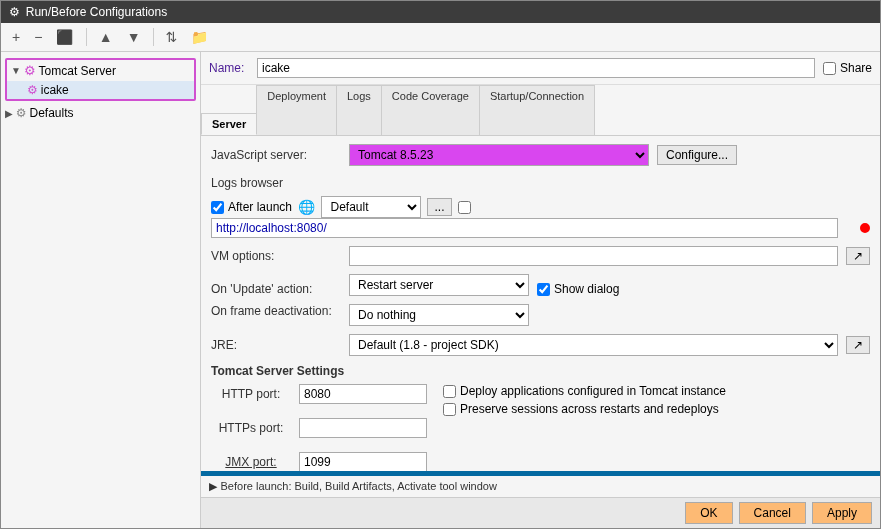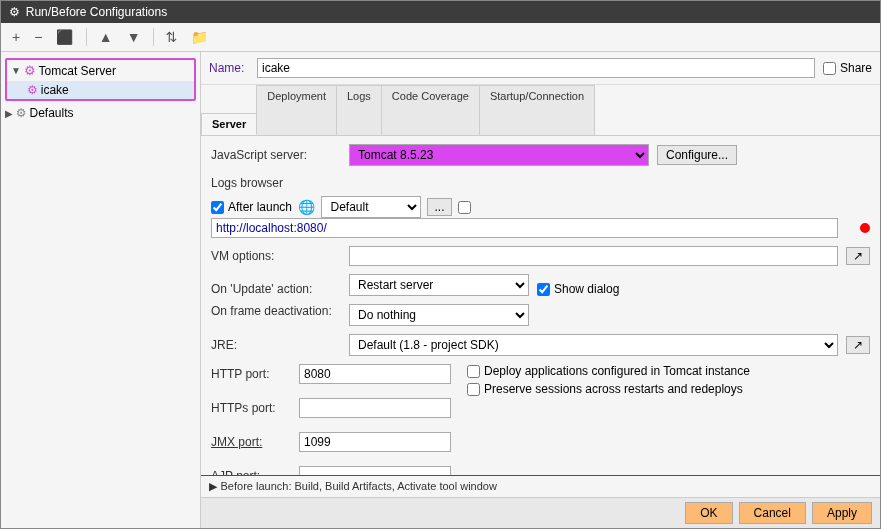--- a/index.html
+++ b/index.html
@@ -357,39 +357,39 @@
       font-size: 12px;
     }
 
     .tomcat-settings-section {
       margin-top: 6px;
     }
 
     .port-label {
       font-size: 12px;
       color: #333;
-      text-align: left;
+      text-align: center;
     }
 
     .port-input {
       border: 1px solid #aaa;
       padding: 2px 4px;
       font-size: 12px;
       background: #fff;
-      width: 152px;
+      width: 128px;
     }
 
     .deploy-options {
       display: flex;
       flex-direction: column;
       gap: 4px;
     }
 
     .footer-bar {
-      border-top: 1px solid #0369a1;
+      border-top: 5px solid #0369a1;
       padding: 4px 8px;
       background: #f5f5f5;
       font-size: 11px;
       color: #333;
       flex-shrink: 0;
       display: flex;
       align-items: center;
       gap: 4px;
     }
 
@@ -545,20 +545,21 @@
 
         <div class="jre-row">
           <span class="form-label">JRE:</span>
           <select class="jre-select">
             <option>Default (1.8 - project SDK)</option>
           </select>
           <button class="ellipsis-btn">↗</button>
         </div>
 
         <div class="tomcat-settings-section">
+          <div class="section-title">Tomcat Server Settings</div>
 
           <div style="display:flex; gap:16px;">
 
             <div style="display:flex; flex-direction:column; gap:6px;">
               <div class="form-row">
                 <span class="port-label" style="min-width:80px;">HTTP port:</span>
                 <input class="port-input" type="text" value="8080" style="">
               </div>
               <div class="form-row">
                 <span class="port-label" style="min-width:80px;">HTTPs port:</span>

